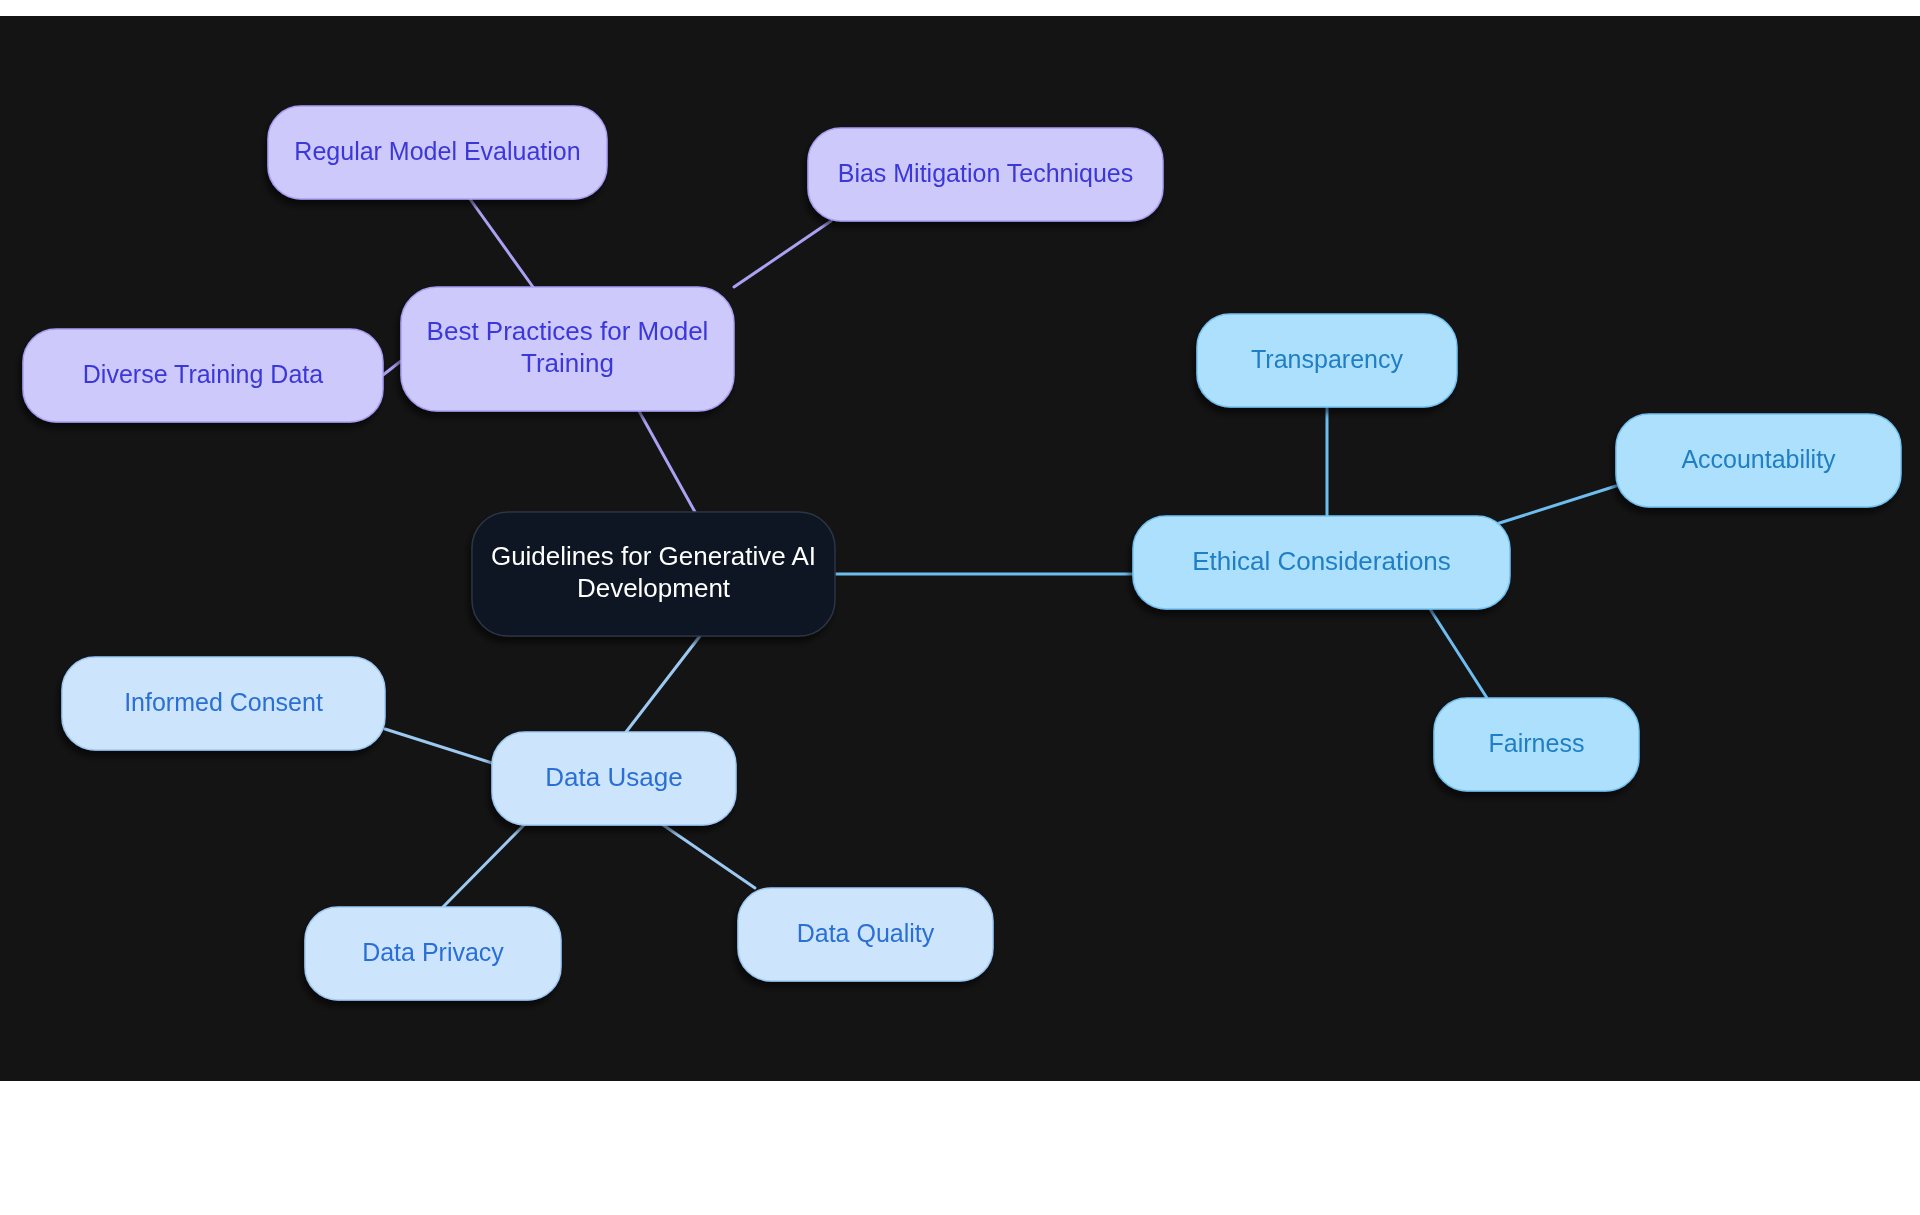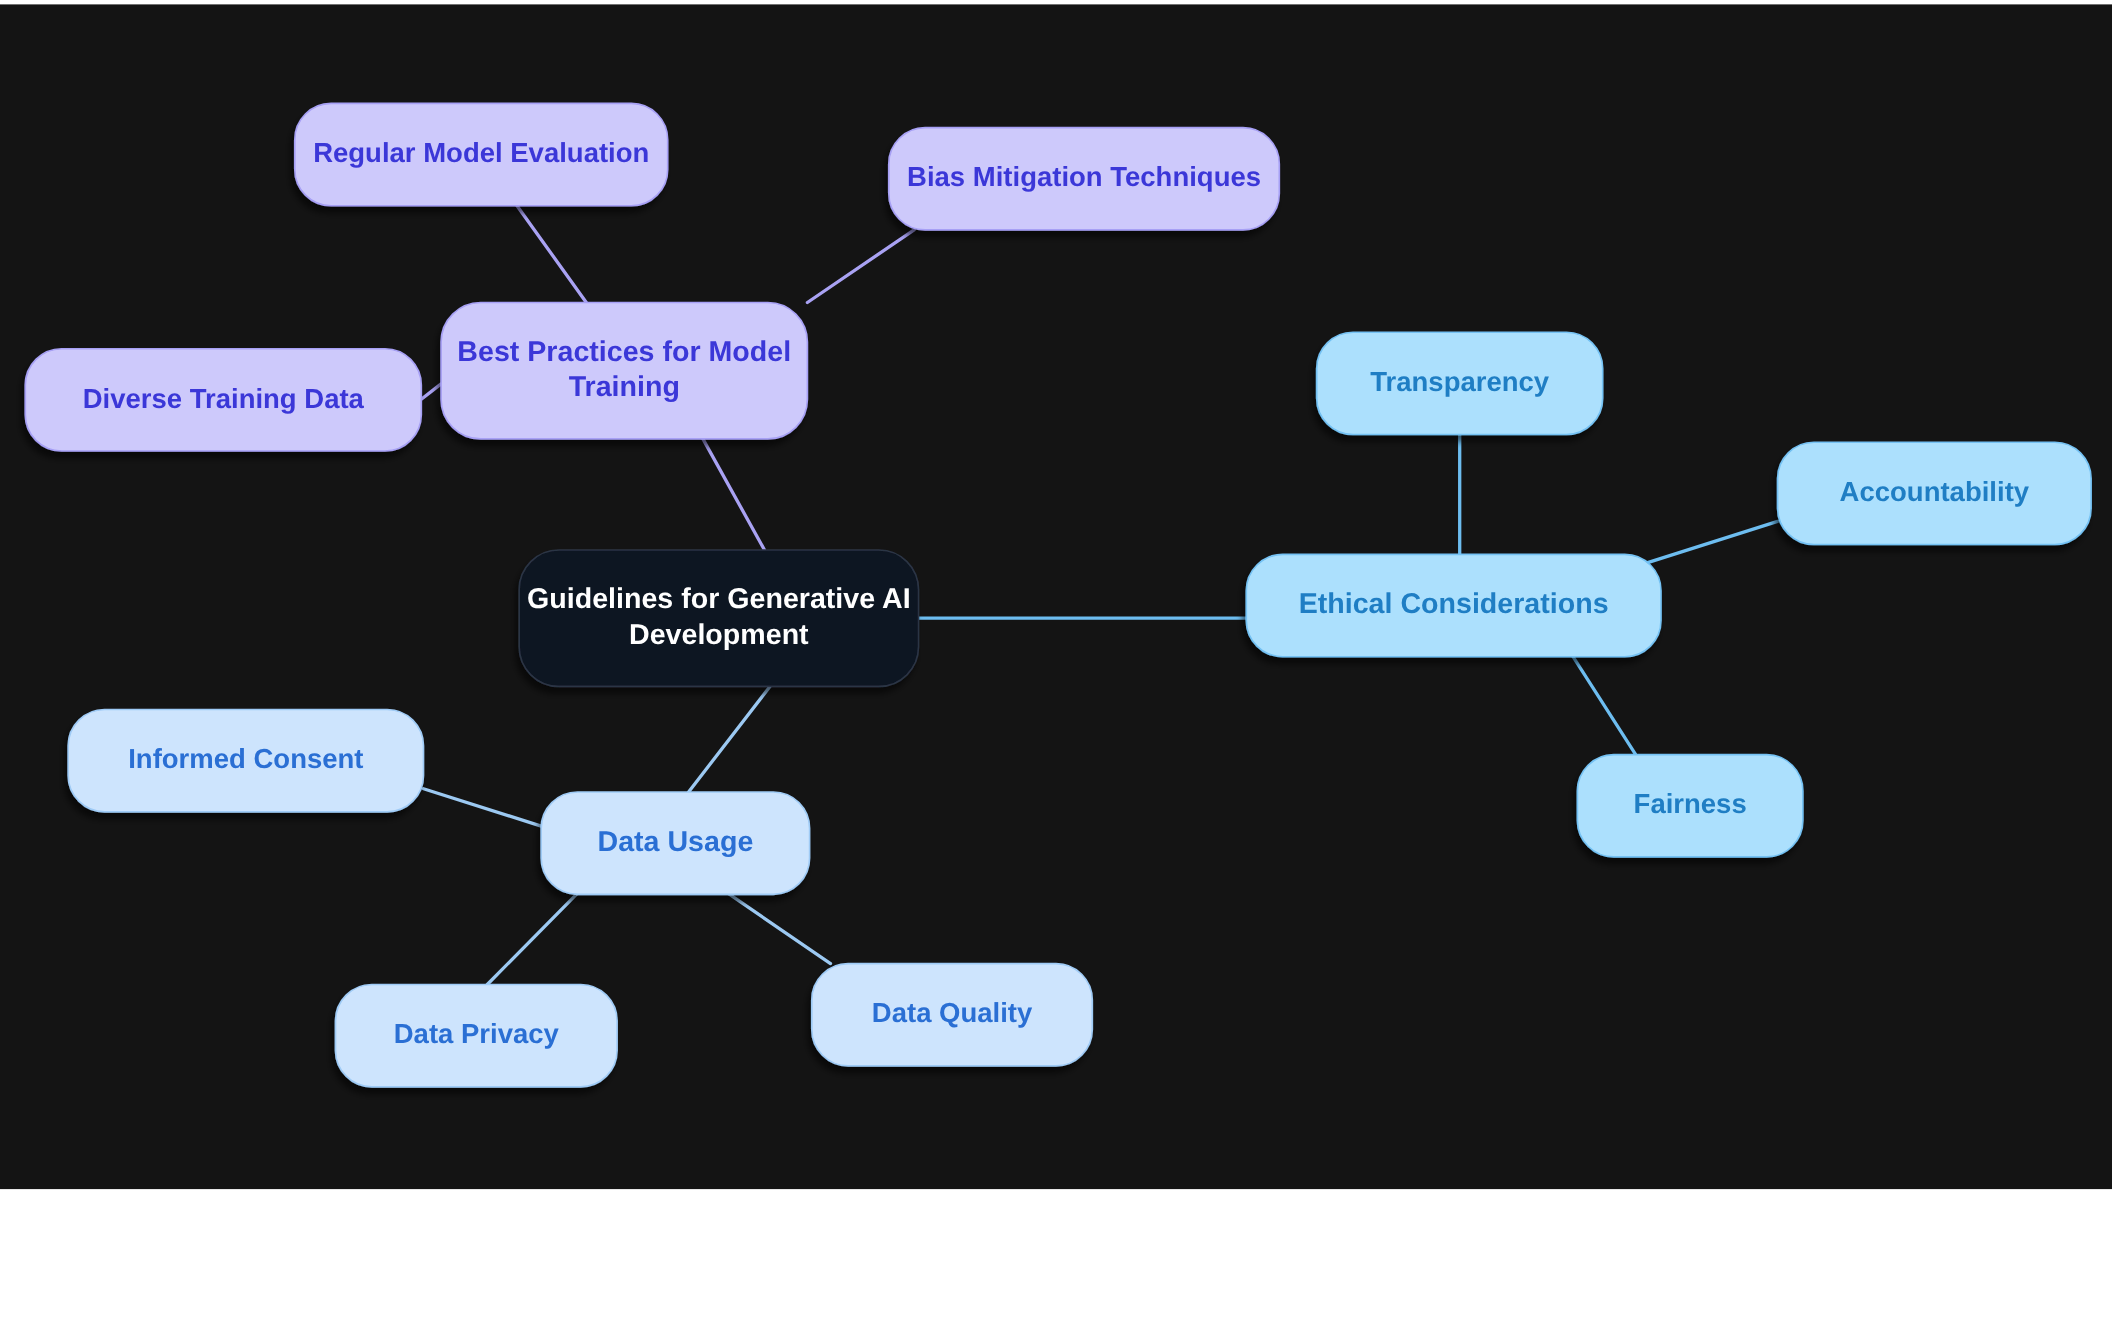--- a/index.html
+++ b/index.html
@@ -16,26 +16,25 @@
   }
   #root {
     position: relative;
     width: 1920px;
     height: 1215px;
     background: #ffffff;
   }
   #canvas {
     position: absolute;
     left: 0;
-    top: 4px;
+    top: 16px;
     width: 1920px;
     height: 1081px;
     background: #141414;
     overflow: hidden;
-    font-weight: bold;
   }
   #mindmap-svg {
     position: absolute;
     left: 0;
     top: 0;
     display: block;
   }
   .node-label {
     font-family: "Liberation Sans", sans-serif;
     text-anchor: middle;

